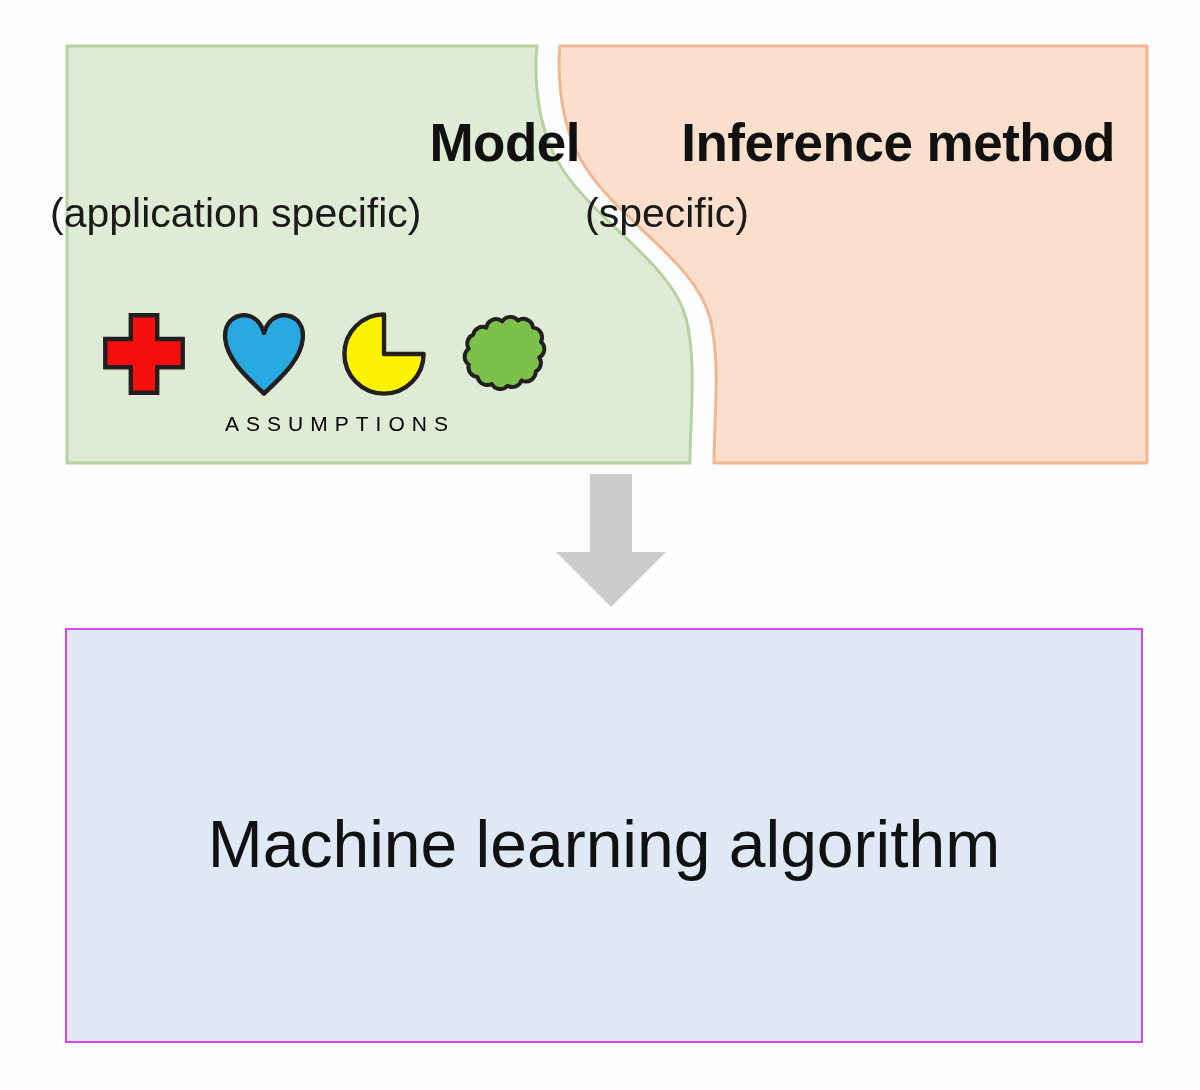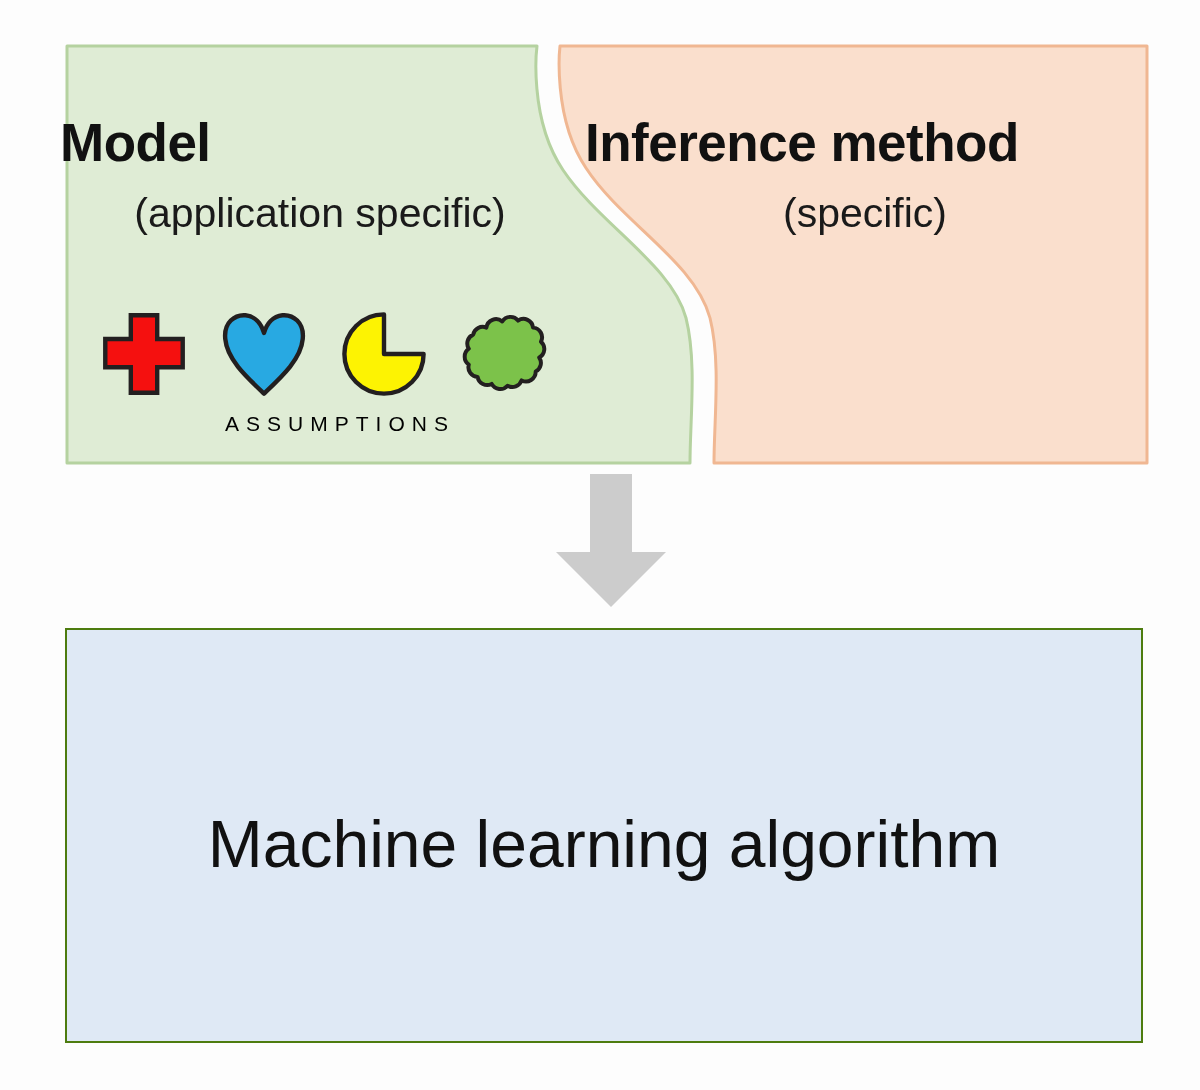--- a/index.html
+++ b/index.html
@@ -26,41 +26,40 @@
     left: 0;
     top: 0;
     width: 1200px;
     height: 480px;
   }
   #top-panel svg { display: block; }
 
   
   .panel-title {
     position: absolute;
-    text-align: left;
+    text-align: right;
     color: #111111;
     font-weight: bold;
     font-size: 53px;
     letter-spacing: -0.5px;
     line-height: 1.05;
     white-space: nowrap;
   }
   .panel-sub {
     position: absolute;
-    text-align: center;
     color: #1a1a1a;
     font-weight: normal;
     font-size: 41px;
     line-height: 1.05;
     white-space: nowrap;
   }
 
   #model-title  { left: 60px;  top: 115px; width: 520px; }
   #model-sub    { left: 50px;  top: 192px; width: 540px; }
-  #inference-title { left: 585px; top: 115px; width: 560px; }
+  #inference-title { left: 555px; top: 115px; width: 560px; }
   #inference-sub   { left: 585px; top: 192px; width: 560px; }
 
   
   #icon-row {
     position: absolute;
     left: 100px;
     top: 308px;
     width: 480px;
     height: 92px;
     display: flex;
@@ -94,21 +93,21 @@
   }
 
   
   #output-box {
     position: absolute;
     left: 65px;
     top: 628px;
     width: 1078px;
     height: 415px;
     background: #dfe9f5;
-    border: 2px solid #4d7c0f;
+    border: 2px solid #d946ef;
     box-sizing: border-box;
   }
   #output-label {
     position: absolute;
     left: 0;
     top: 176px;
     width: 100%;
     text-align: center;
     font-size: 66px;
     font-weight: 300;

